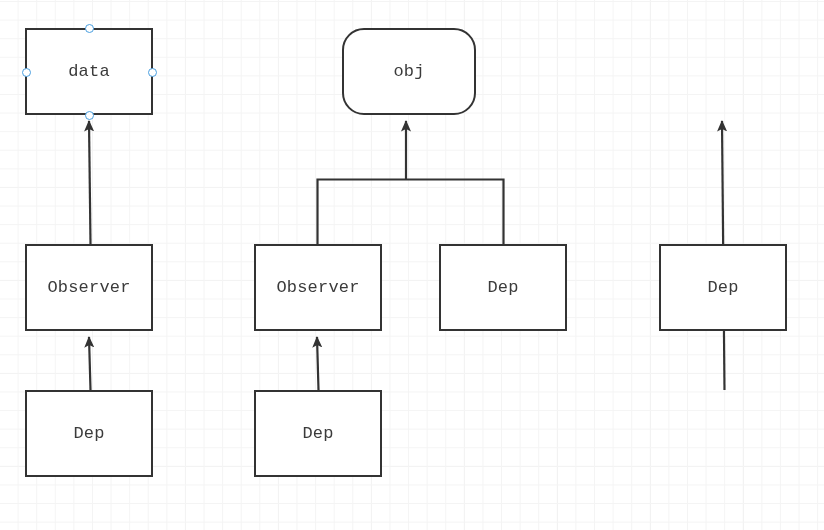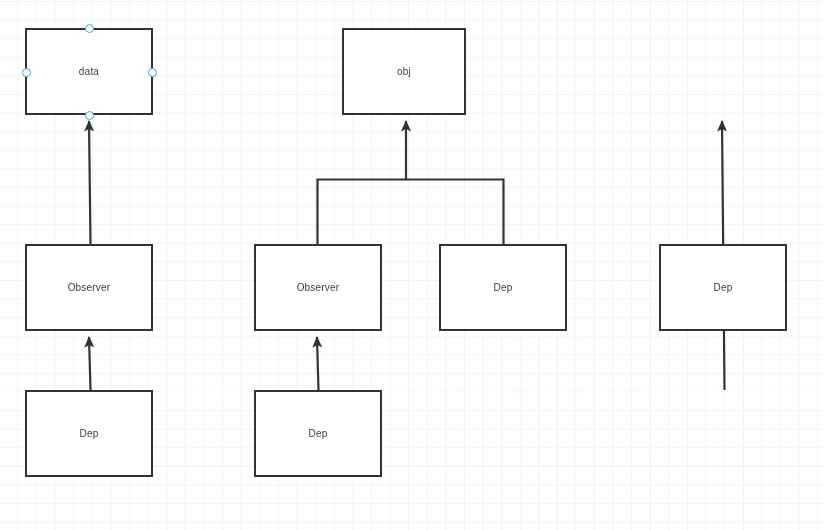--- a/index.html
+++ b/index.html
@@ -37,22 +37,22 @@
   .node {
     position: absolute;
     box-sizing: border-box;
     background: #ffffff;
     border: 2px solid #333333;
     display: flex;
     align-items: center;
     justify-content: center;
   }
   .node-label {
-    font-family: Liberation Sans, sans-serif;
-    font-size: 10px;
+    font-family: Liberation Mono, monospace;
+    font-size: 17px;
     color: #3b3b3b;
     letter-spacing: 0.2px;
     line-height: 1;
     user-select: none;
   }
   .handle {
     position: absolute;
     width: 9px;
     height: 9px;
     box-sizing: border-box;
@@ -90,21 +90,21 @@
 
     <g>
       <path d="M 724.5 390 L 722 121" stroke="#333333" stroke-width="2.2" fill="none" marker-end="url(#arrowhead)"></path>
     </g>
   </svg>
 
   <div class="node" style="left:25px; top:28px; width:128px; height:87px;">
     <span class="node-label">data</span>
   </div>
 
-  <div class="node" style="left:342px; top:28px; width:124px; height:87px;">
+  <div class="node" style="left:342px; top:28px; width:134px; height:87px;border-radius:22px;">
     <span class="node-label">obj</span>
   </div>
 
 
   <div class="node" style="left:25px; top:244px; width:128px; height:87px;">
     <span class="node-label">Observer</span>
   </div>
 
   <div class="node" style="left:254px; top:244px; width:128px; height:87px;">
     <span class="node-label">Observer</span>

